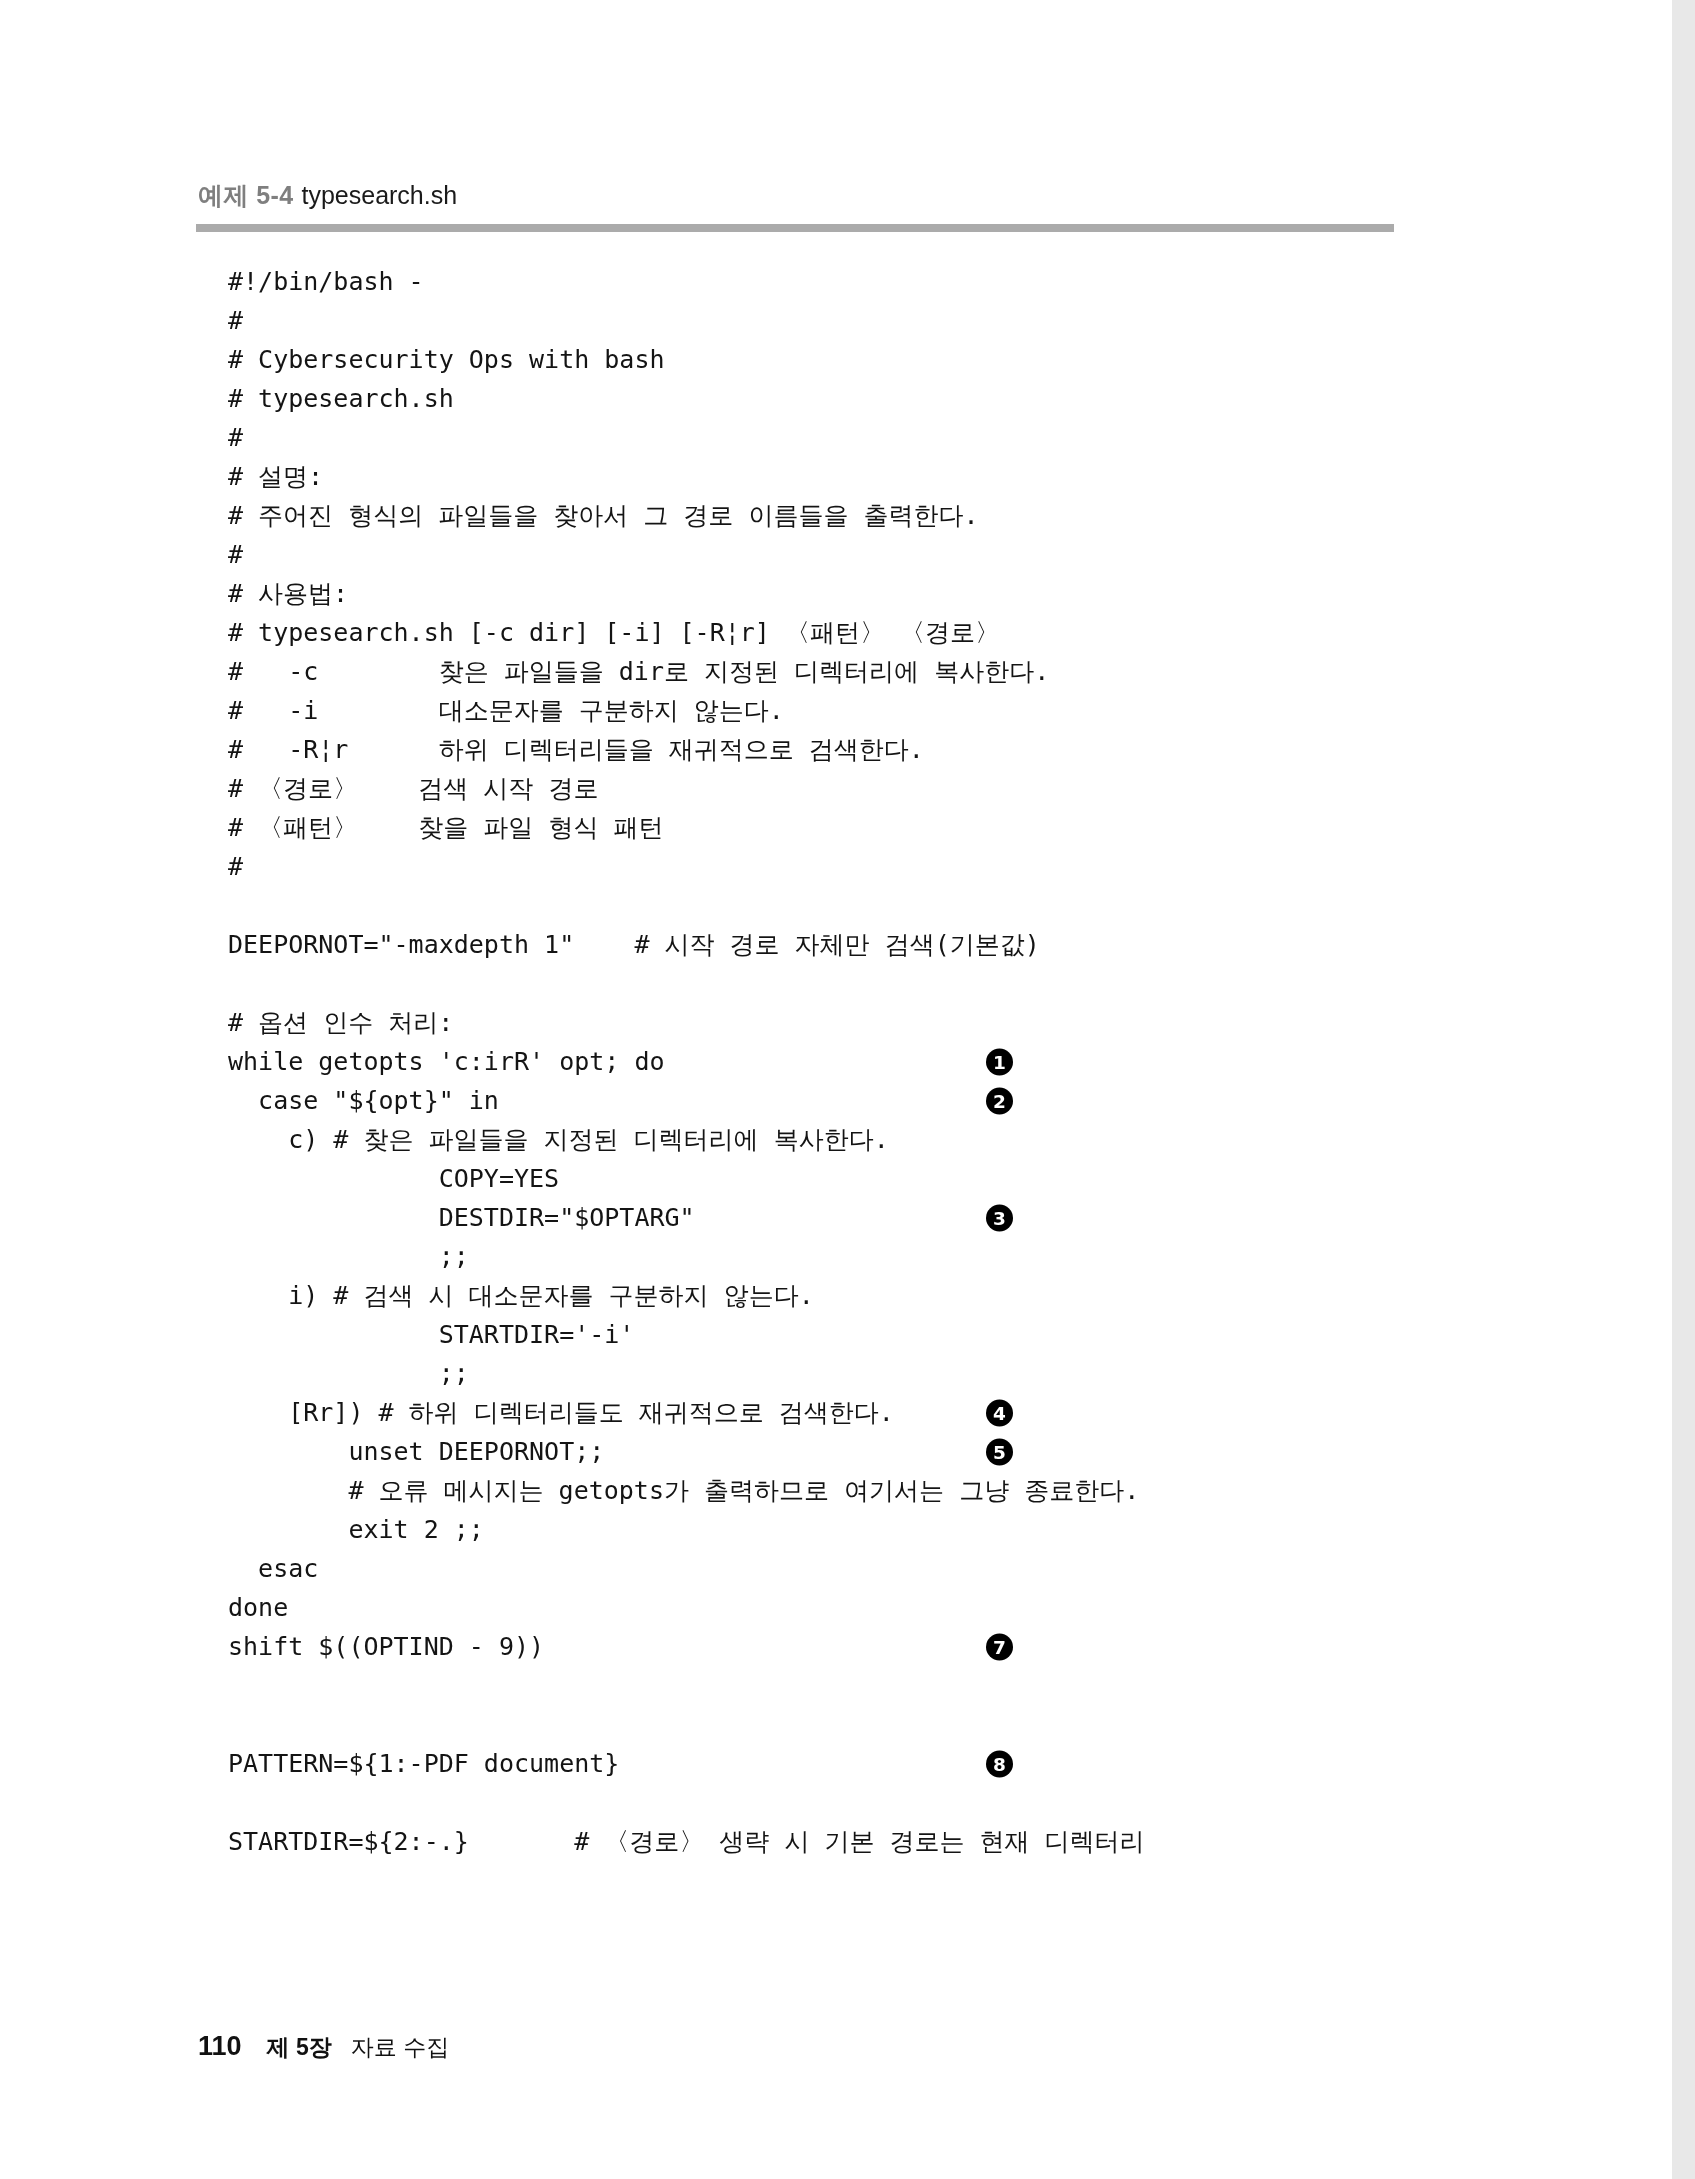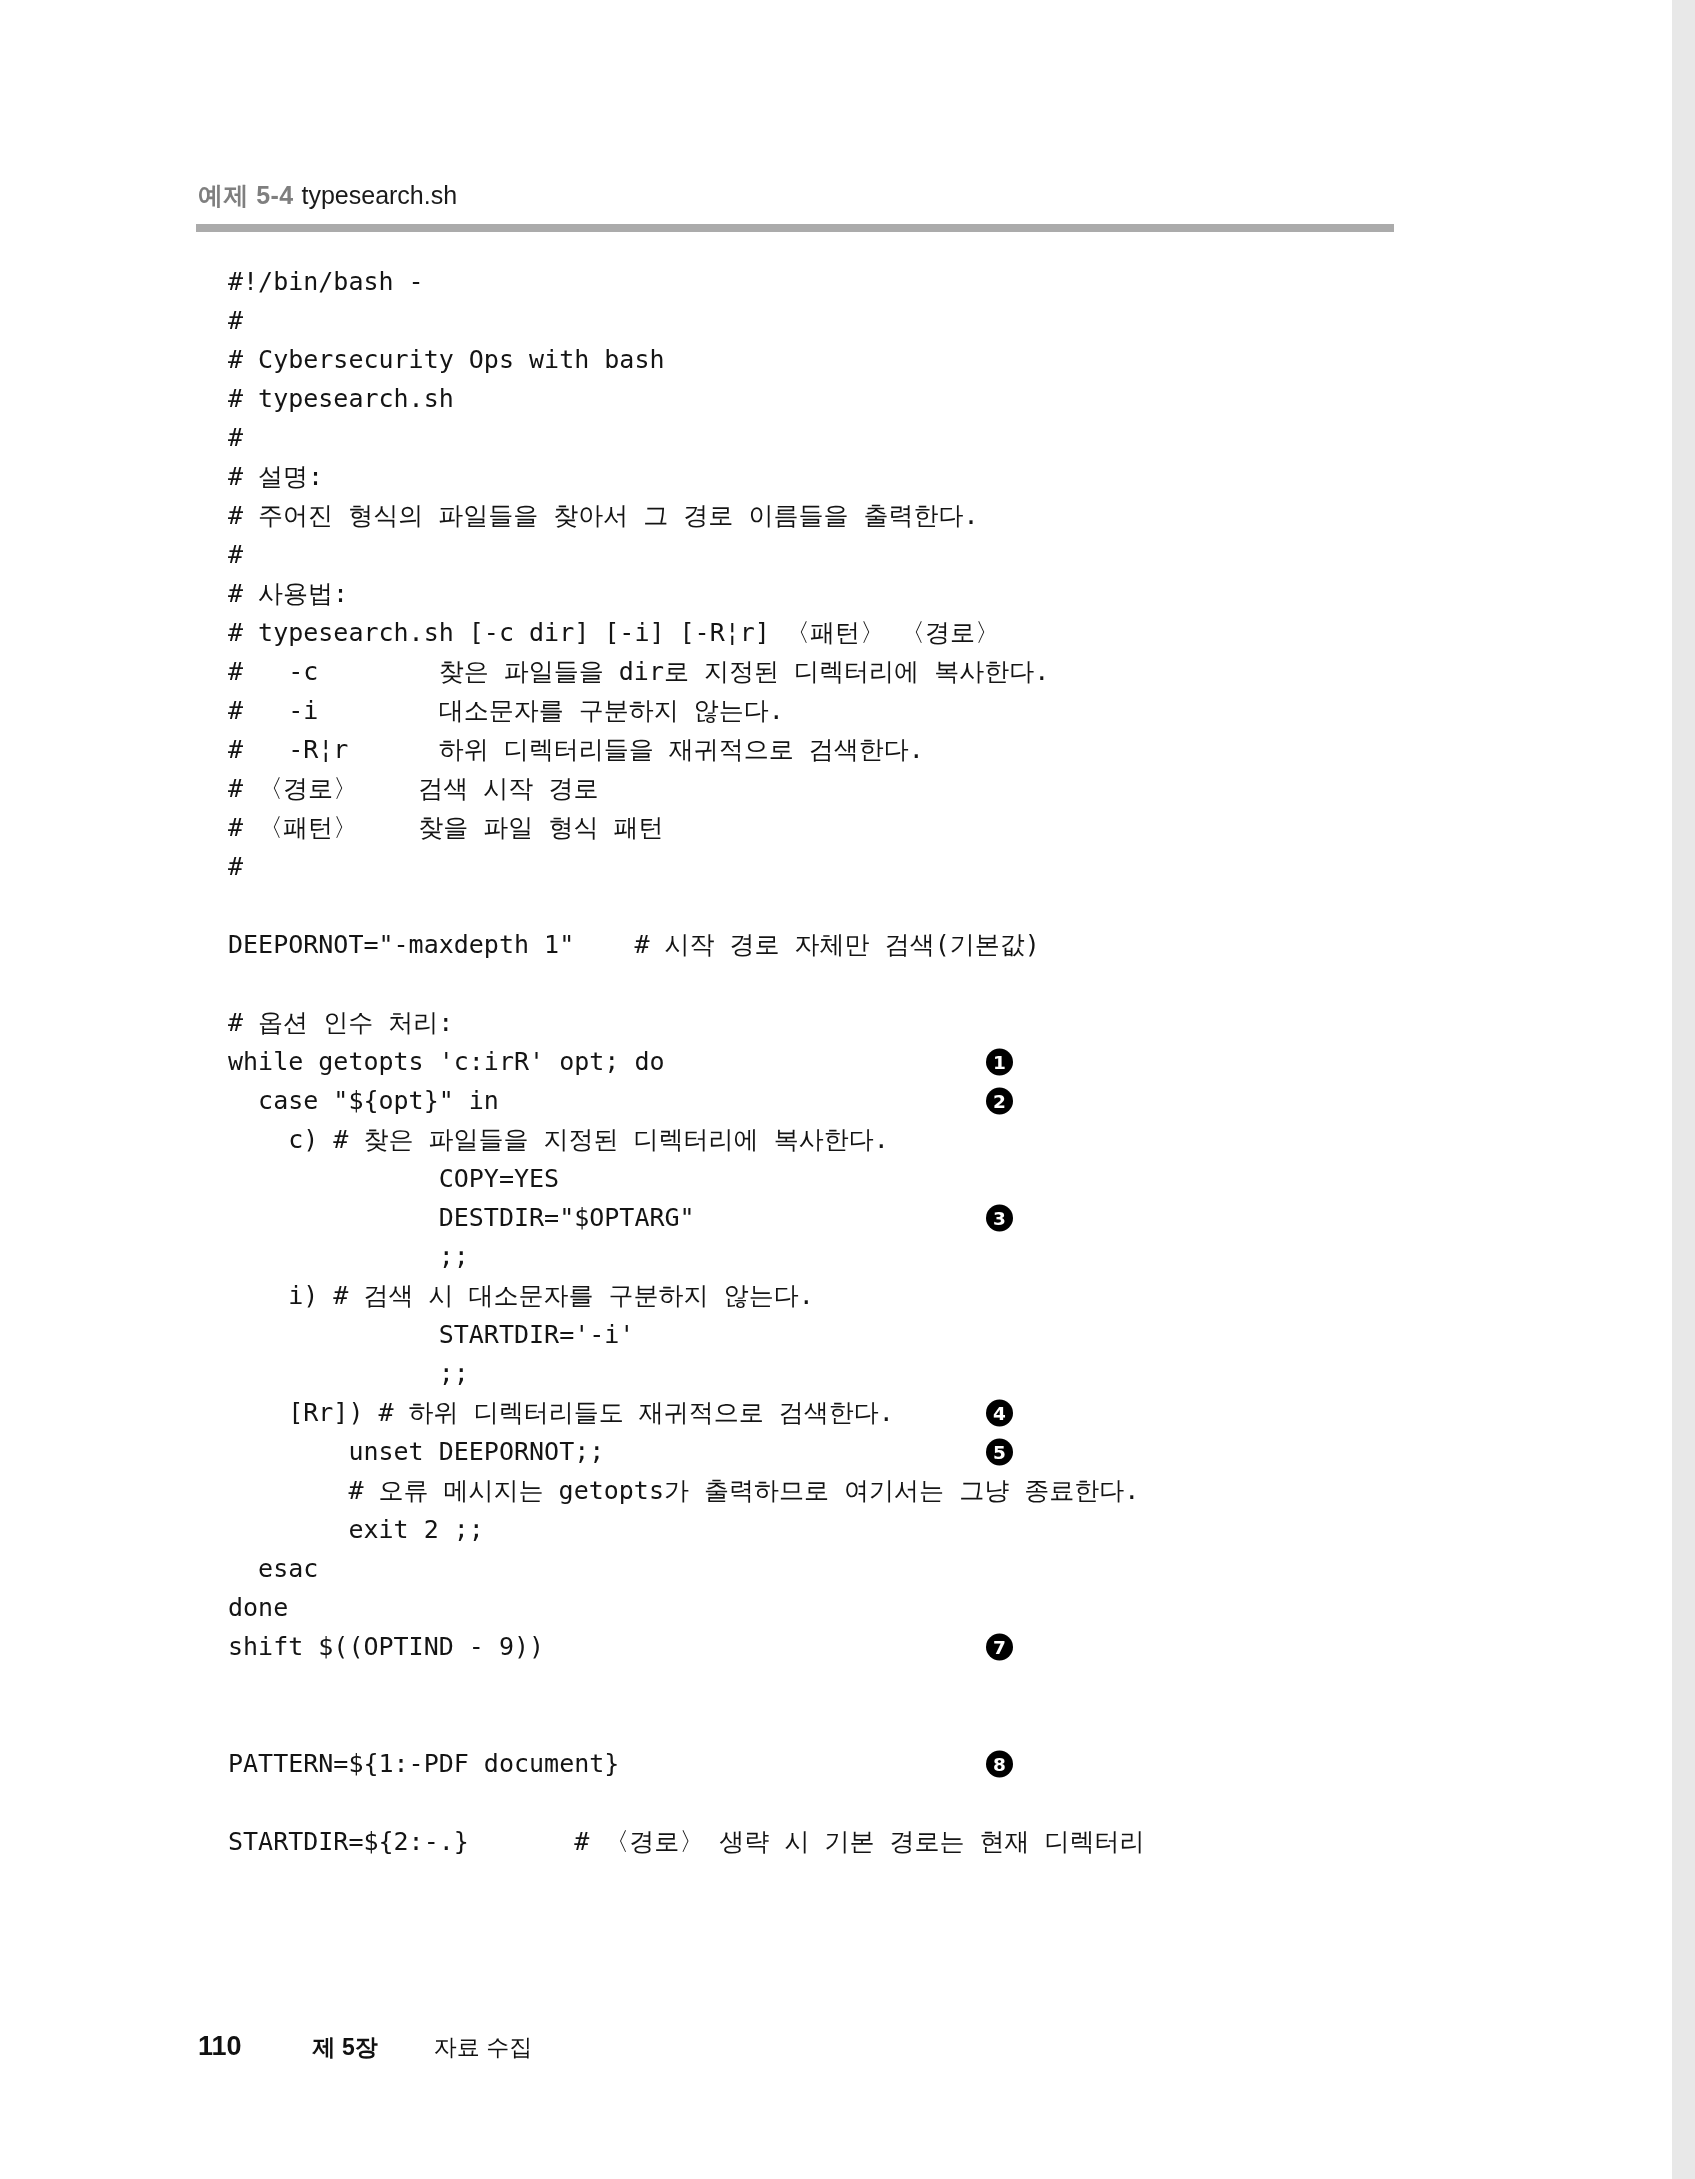--- a/index.html
+++ b/index.html
@@ -85,31 +85,30 @@
   
   .page-footer {
     position: absolute;
     left: 198px;
     top: 2031px;
     display: flex;
     align-items: baseline;
     font-family: "Liberation Sans", sans-serif;
     color: #111111;
     white-space: nowrap;
-    gap: 46px;
   }
   .footer-page-number {
     font-size: 27px;
     font-weight: bold;
     margin-right: 25px;
   }
   .footer-chapter-label {
     font-size: 23px;
     font-weight: bold;
-    margin-right: 10px;
+    margin-right: 19px;
   }
   .footer-chapter-title {
     font-size: 23px;
     font-weight: normal;
   }
 </style>
 </head>
 <body>
 
 <div class="page">

